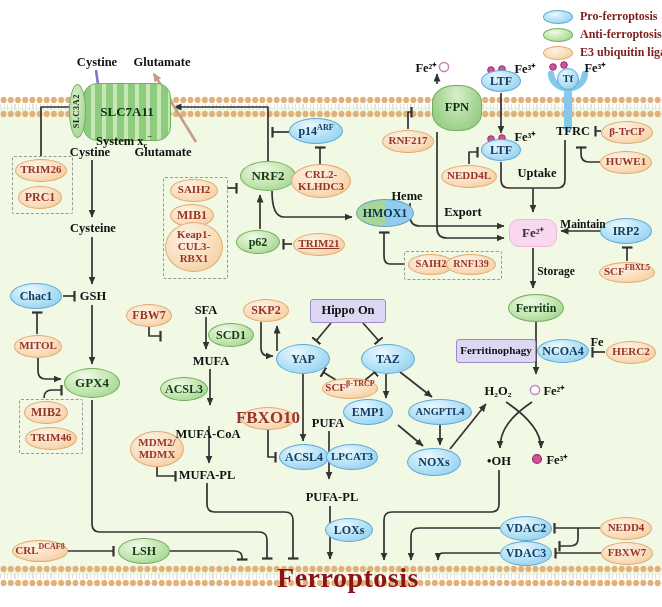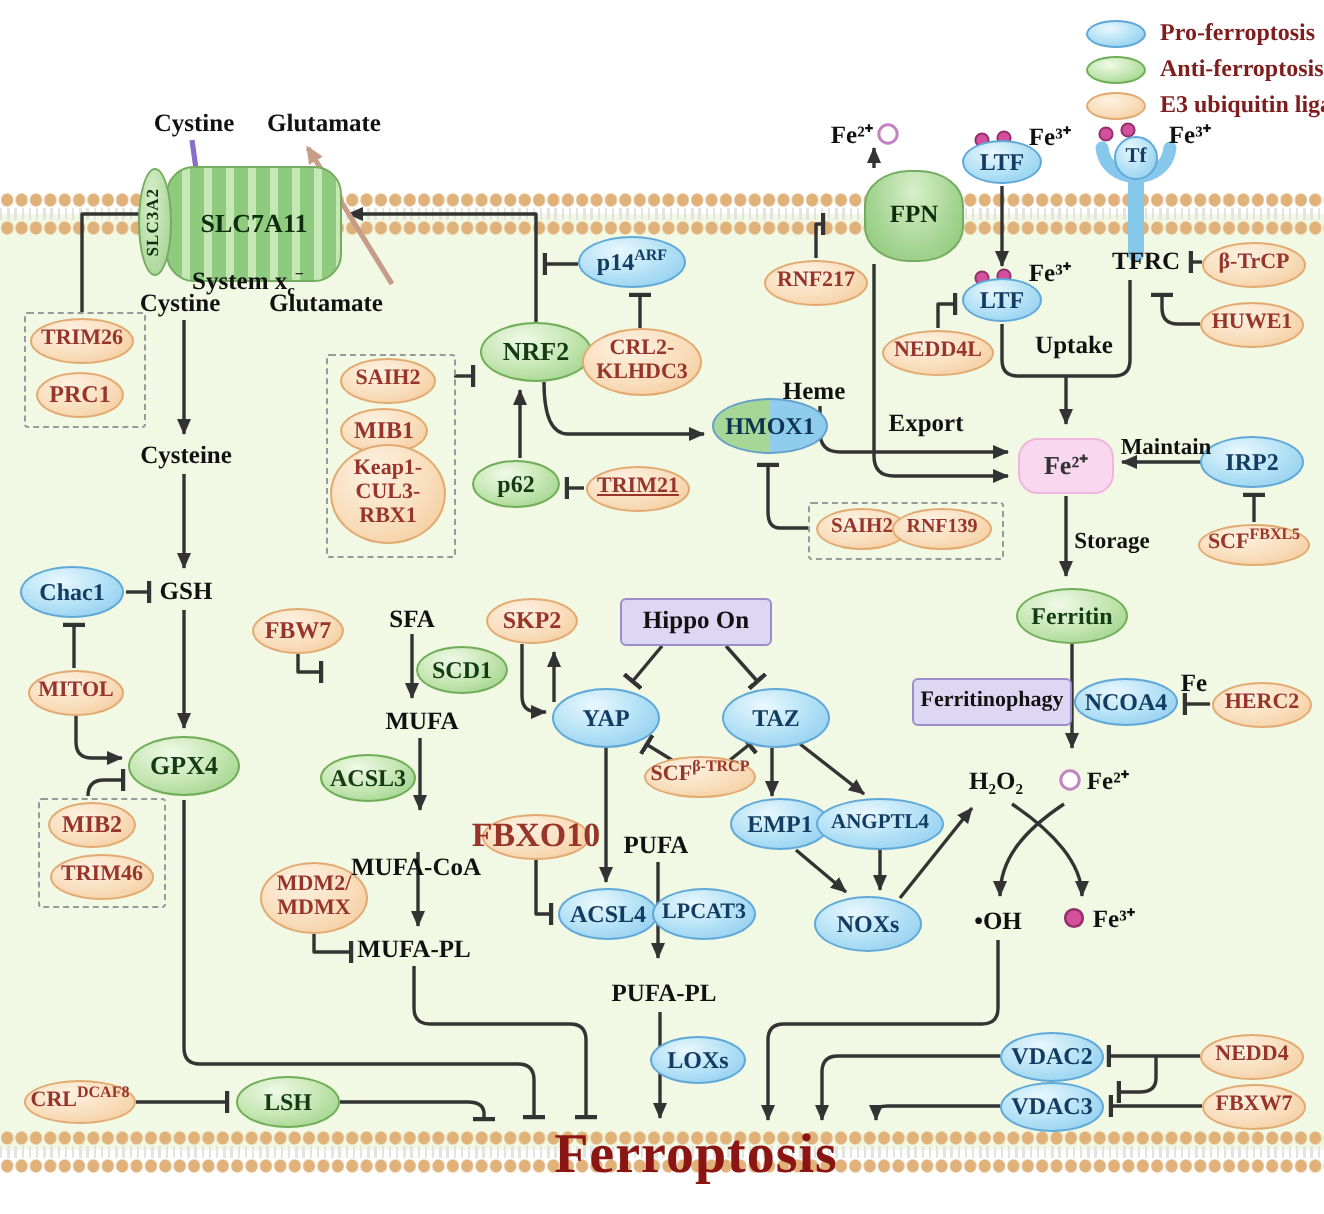--- a/index.html
+++ b/index.html
@@ -174,21 +174,21 @@
       </div>
       <div class="node blue" style="left: 10px; top: 283px; width: 52px; height: 26px;">
         <span><span>Chac1</span></span>
       </div>
       <div class="node blue" style="left: 276px; top: 344px; width: 54px; height: 30px;">
         <span><span>YAP</span></span>
       </div>
       <div class="node blue" style="left: 361px; top: 344px; width: 54px; height: 30px;">
         <span><span>TAZ</span></span>
       </div>
-      <div class="node blue" style="left: 365px; top: 399px; width: 50px; height: 26px;">
+      <div class="node blue" style="left: 343px; top: 399px; width: 50px; height: 26px;">
         <span><span>EMP1</span></span>
       </div>
       <div class="node blue" style="left: 408px; top: 399px; width: 64px; height: 26px; font-size: 10.5px;">
         <span><span>ANGPTL4</span></span>
       </div>
       <div class="node blue" style="left: 407px; top: 448px; width: 54px; height: 28px;">
         <span><span>NOXs</span></span>
       </div>
       <div class="node blue" style="left: 279px; top: 444px; width: 50px; height: 26px;">
         <span><span>ACSL4</span></span>

